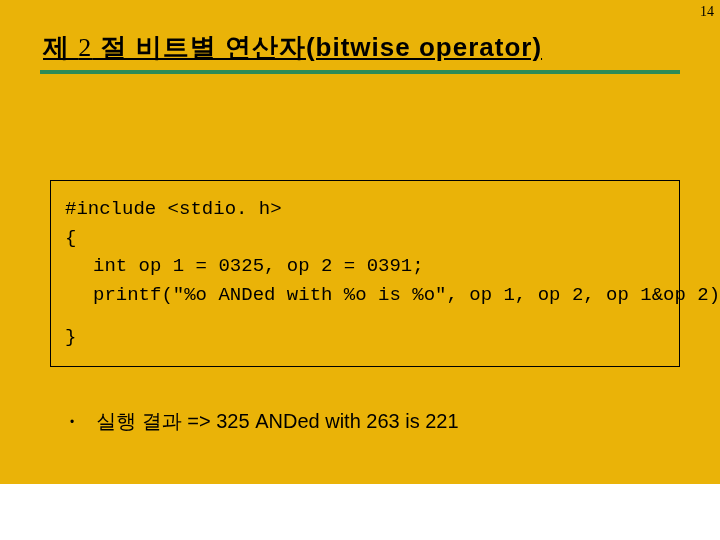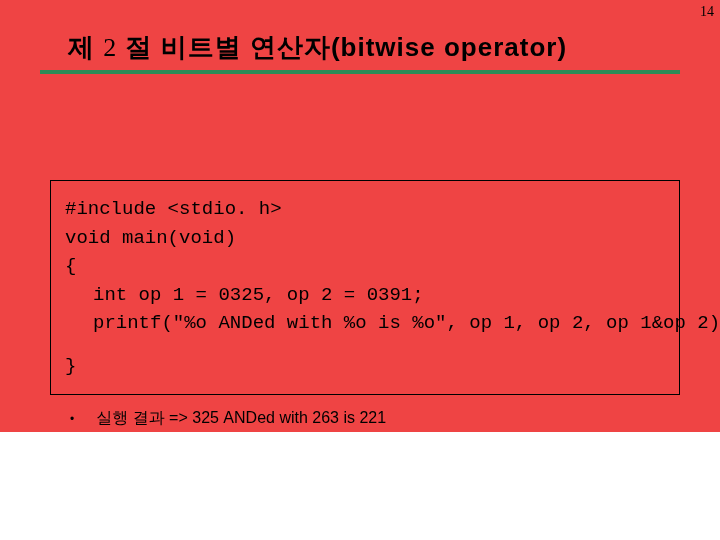--- a/index.html
+++ b/index.html
@@ -1,48 +1,47 @@
 <!DOCTYPE html>
 <html><head>
 <meta charset="utf-8">
 <style>
   * { margin: 0; padding: 0; box-sizing: border-box; }
   html, body { width: 720px; height: 540px; background: #fff; font-family: "Malgun Gothic", Arial, sans-serif; }
-  .slide { position: relative; width: 720px; height: 432px; background: #ef4444; }
+  .slide { position: relative; width: 720px; height: 484px; background: #eab308; }
   .pagenum { position: absolute; top: 4px; right: 6px; font-size: 14px; color: #000; font-family: "Times New Roman", serif; }
-  .title-wrap { position: absolute; top: 30px; left: 68px; right: 40px; }
+  .title-wrap { position: absolute; top: 30px; left: 43px; right: 40px; text-decoration: underline; }
   .title { font-size: 26px; font-weight: 700; color: #000; letter-spacing: 1px; }
   .title .num { font-family: "Times New Roman", serif; font-weight: 400; }
   .rule { position: absolute; top: 70px; left: 40px; right: 40px; height: 0; border-bottom: 4px solid #2e8b57; }
   .codebox { position: absolute; top: 180px; left: 50px; right: 40px; border: 1px solid #000; padding: 14px 4px 14px 14px; }
   .codeline { font-family: "Courier New", monospace; font-size: 19px; line-height: 1.5; white-space: pre; color: #000; }
   .indent { padding-left: 28px; }
   .gap { height: 14px; }
   .result-row { position: absolute; top: 408px; left: 70px; right: 40px; display: flex; align-items: center; }
   .bullet { font-size: 12px; color: #000; margin-right: 22px; }
-  .result-text { font-size: 16px; color: #000; }
+  .result-text { font-size: 20px; color: #000; }
 </style>
 </head>
 <body>
 
 <div class="slide">
 
   <div class="pagenum">14</div>
 
   <div class="title-wrap">
     <div class="title">
       <span>제 </span><span class="num">2</span><span> 절  비트별 연산자(bitwise operator)</span>
     </div>
   </div>
 
   <div class="rule"></div>
 
   <div class="codebox">
     <div class="codeline">#include &lt;stdio. h&gt;</div>
-    <div class="codeline">void main(void)</div>
     <div class="codeline">{</div>
     <div class="codeline indent">int op 1 = 0325, op 2 = 0391;</div>
     <div class="codeline indent">printf("%o ANDed with %o is %o", op 1, op 2, op 1&amp;op 2);</div>
     <div class="gap"></div>
     <div class="codeline">}</div>
   </div>
 
   <div class="result-row">
     <span class="bullet">•</span>
     <span class="result-text">실행 결과  =&gt; 325 ANDed with 263 is 221</span>

